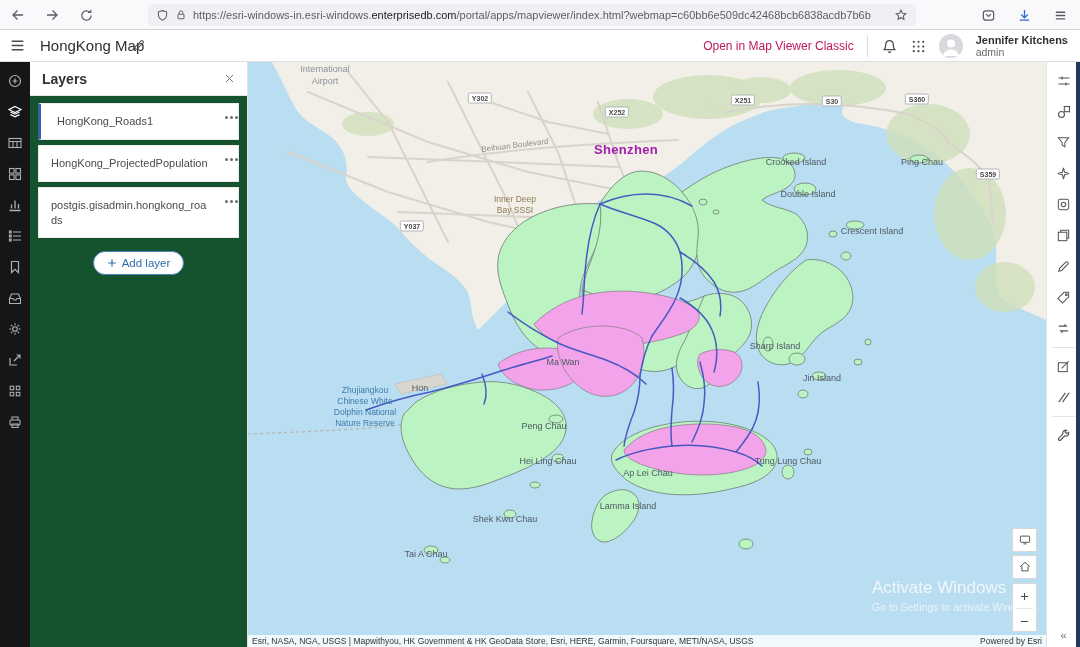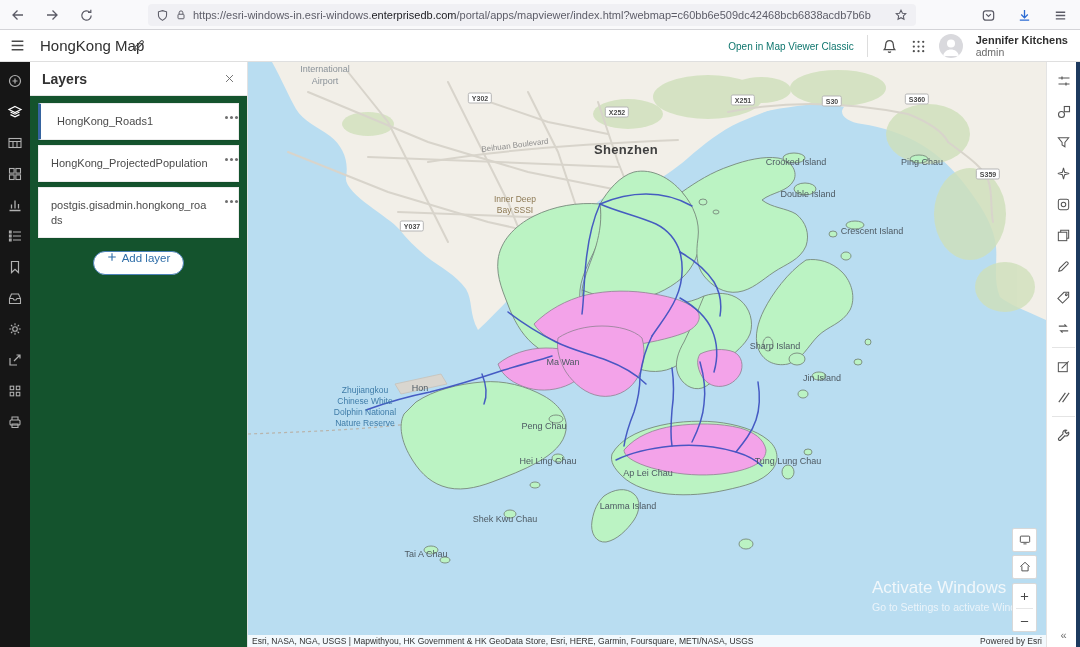--- a/index.html
+++ b/index.html
@@ -17,21 +17,21 @@
   .url-text .dom{color:#1c1c21;}
   .url-star{margin-left:auto;color:#5b5b66;}
   .br-right{position:absolute;right:8px;top:3px;display:flex;gap:12px;align-items:center;}
   
   .appbar{position:absolute;left:0;top:30px;width:1080px;height:32px;background:#fff;
           border-bottom:1px solid #dfdfdf;box-sizing:border-box;}
   .appbar .ham{position:absolute;left:9px;top:7px;color:#4a4a4a;}
   .app-title{position:absolute;left:40px;top:7px;font-size:15px;color:#303030;}
   .title-edit{position:absolute;left:132px;top:8px;color:#4a4a4a;}
   .appbar-right{position:absolute;right:12px;top:0;height:32px;display:flex;align-items:center;gap:13px;}
-  .classic-link{font-size:10px;color:#0f766e;cursor:pointer;margin-left:28px;}
+  .classic-link{font-size:12px;color:#be185d;cursor:pointer;margin-left:28px;}
   .vdiv{width:1px;height:22px;background:#ddd;}
   .iconbtn{color:#4f4f4f;display:flex;align-items:center;justify-content:center;}
   .avatar{width:24px;height:24px;border-radius:50%;background:#d9d9dd;overflow:hidden;}
   .uname{font-size:11px;font-weight:bold;color:#303030;line-height:12px;}
   .urole{font-size:10.5px;color:#6a6a6a;line-height:12px;}
   
   .lrail{position:absolute;left:0;top:62px;width:30px;height:585px;background:#161616;}
   .lrail .slot{height:31px;display:flex;align-items:center;justify-content:center;color:#b0b0b0;cursor:pointer;}
   .lrail .slot:first-child{margin-top:3px;}
   .lrail .slot.active{color:#ffffff;}
@@ -41,28 +41,28 @@
   .panel-h{height:33px;border-bottom:1px solid #e6e6e6;display:flex;align-items:center;padding:0 12px;background:#fff;}
   .panel-h .t{font-size:14px;font-weight:bold;color:#323232;}
   .panel-close{margin-left:auto;color:#6e6e6e;cursor:pointer;}
   .panel-b{padding:7px 8px;}
   .lcard{position:relative;background:#fff;border:1px solid #ececec;box-shadow:0 1px 1px rgba(0,0,0,.05);
          padding:10px 26px 10px 12px;font-size:11px;color:#4a4a4a;margin-bottom:5px;word-break:break-all;line-height:1.35;cursor:pointer;}
   .lcard.selected{border-left:3px solid #35639f;padding-left:16px;}
   .dots3{position:absolute;right:10px;top:12px;width:3px;height:3px;border-radius:50%;background:#6e6e6e;
          box-shadow:5px 0 0 #6e6e6e,10px 0 0 #6e6e6e;cursor:pointer;}
   .addwrap{display:flex;justify-content:center;margin-top:13px;}
-  .addbtn{display:flex;gap:5px;height:24px;padding:0 13px;border:1px solid #4d82b8;border-radius:13px;
+  .addbtn{display:flex;align-items:center;gap:5px;height:24px;padding:0 13px;border:1px solid #4d82b8;border-radius:13px;
           background:#fff;color:#2e6da8;font-size:11.5px;font-family:inherit;cursor:pointer;}
   
   .map{position:absolute;left:248px;top:62px;width:798px;height:585px;background:#b9ddf1;overflow:hidden;cursor:grab;}
   .overlay{position:absolute;left:0;top:0;width:798px;height:594px;pointer-events:none;}
   .mlabel{position:absolute;transform:translate(-50%,-50%);font-size:9px;color:#4e5a63;
           white-space:pre;text-align:center;line-height:1.3;}
-  .mlabel.city{font-size:13px;color:#404040;font-weight:bold;letter-spacing:.3px;}
+  .mlabel.city{font-size:13px;color:#a21caf;font-weight:bold;letter-spacing:.3px;}
   .mlabel.road{font-size:8px;color:#8d8d8d;}
   .mlabel.place-muted{color:#8a9299;}
   .mlabel.protected{color:#8d7a55;font-size:8.5px;}
   .mlabel.reserve{color:#3f7ca8;font-size:8.5px;}
   .mshield{position:absolute;transform:translate(-50%,-50%);background:#fff;border:1px solid #b5b5b5;border-radius:2px;
            font-size:7px;font-weight:bold;color:#4a4a4a;padding:0 3px;line-height:9px;}
   .activate{position:absolute;left:624px;top:516px;color:rgba(248,250,252,.88);}
   .activate .l1{font-size:17px;}
   .activate .l2{font-size:10.5px;margin-top:3px;color:rgba(248,250,252,.78);}
   .ctrl{position:absolute;left:764px;width:25px;height:24px;background:#fff;border:1px solid #d8d8d8;border-radius:2px;

